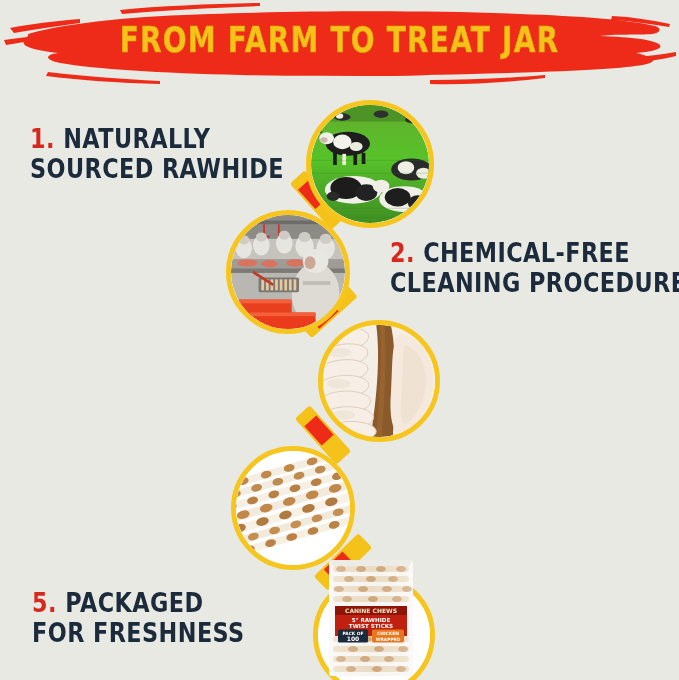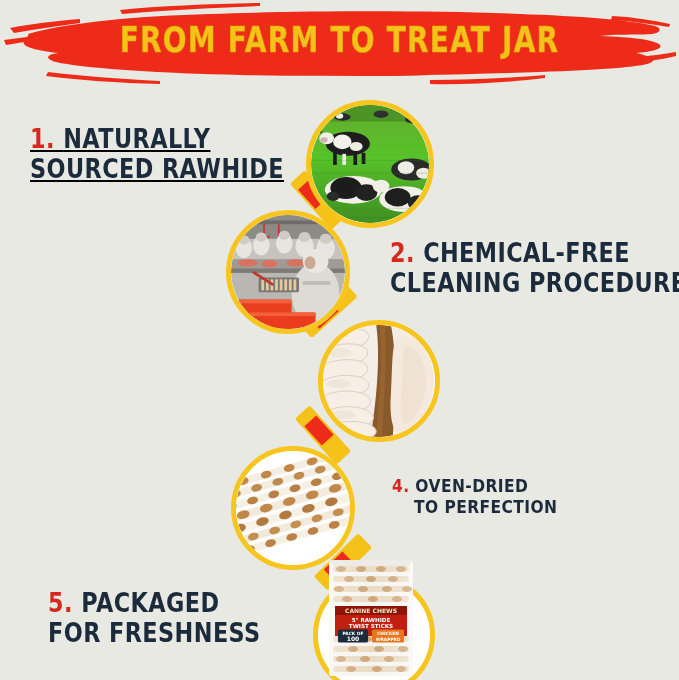--- a/index.html
+++ b/index.html
@@ -408,46 +408,39 @@
 
       <rect x="13" y="73.5" width="30" height="13" rx="1.5" fill="#1b2b3b"></rect>
       <text x="28" y="79" text-anchor="middle" font-family="DejaVu Sans, sans-serif" font-size="4.4" font-weight="bold" fill="#ffffff">PACK OF</text>
       <text x="28" y="85" text-anchor="middle" font-family="DejaVu Sans, sans-serif" font-size="6" font-weight="bold" fill="#ffffff">100</text>
       <rect x="47" y="73.5" width="32" height="13" rx="1.5" fill="#e8761c"></rect>
       <text x="63" y="79" text-anchor="middle" font-family="DejaVu Sans, sans-serif" font-size="4.4" font-weight="bold" fill="#ffffff">CHICKEN</text>
       <text x="63" y="84.5" text-anchor="middle" font-family="DejaVu Sans, sans-serif" font-size="4.4" font-weight="bold" fill="#ffffff">WRAPPED</text>
     </svg>
   </div>
 
-  <div class="step-text sz-lg" style="left:30px;top:124px;text-decoration:underline;">
+  <div class="step-text sz-lg" style="left:30px;top:124px;">
     <div class="step-line">
       <span class="num">1.</span>
       <span>NATURALLY</span>
     </div>
     <div class="step-line">SOURCED RAWHIDE</div>
   </div>
 
   <div class="step-text sz-lg" style="left:390px;top:238px;">
     <div class="step-line">
       <span class="num">2.</span>
       <span>CHEMICAL-FREE</span>
     </div>
     <div class="step-line">CLEANING PROCEDURE</div>
   </div>
 
 
-  <div class="step-text sz-sm" style="left:392px;top:476px;">
-    <div class="step-line">
-      <span class="num">4.</span>
-      <span>OVEN-DRIED</span>
-    </div>
-    <div class="step-line" style="margin-left:22px;">TO PERFECTION</div>
-  </div>
-
-  <div class="step-text sz-lg" style="left:48px;top:588px;">
+
+  <div class="step-text sz-lg" style="left:32px;top:588px;">
     <div class="step-line">
       <span class="num">5.</span>
       <span>PACKAGED</span>
     </div>
     <div class="step-line">FOR FRESHNESS</div>
   </div>
 
 </div>
 
 </body></html>

